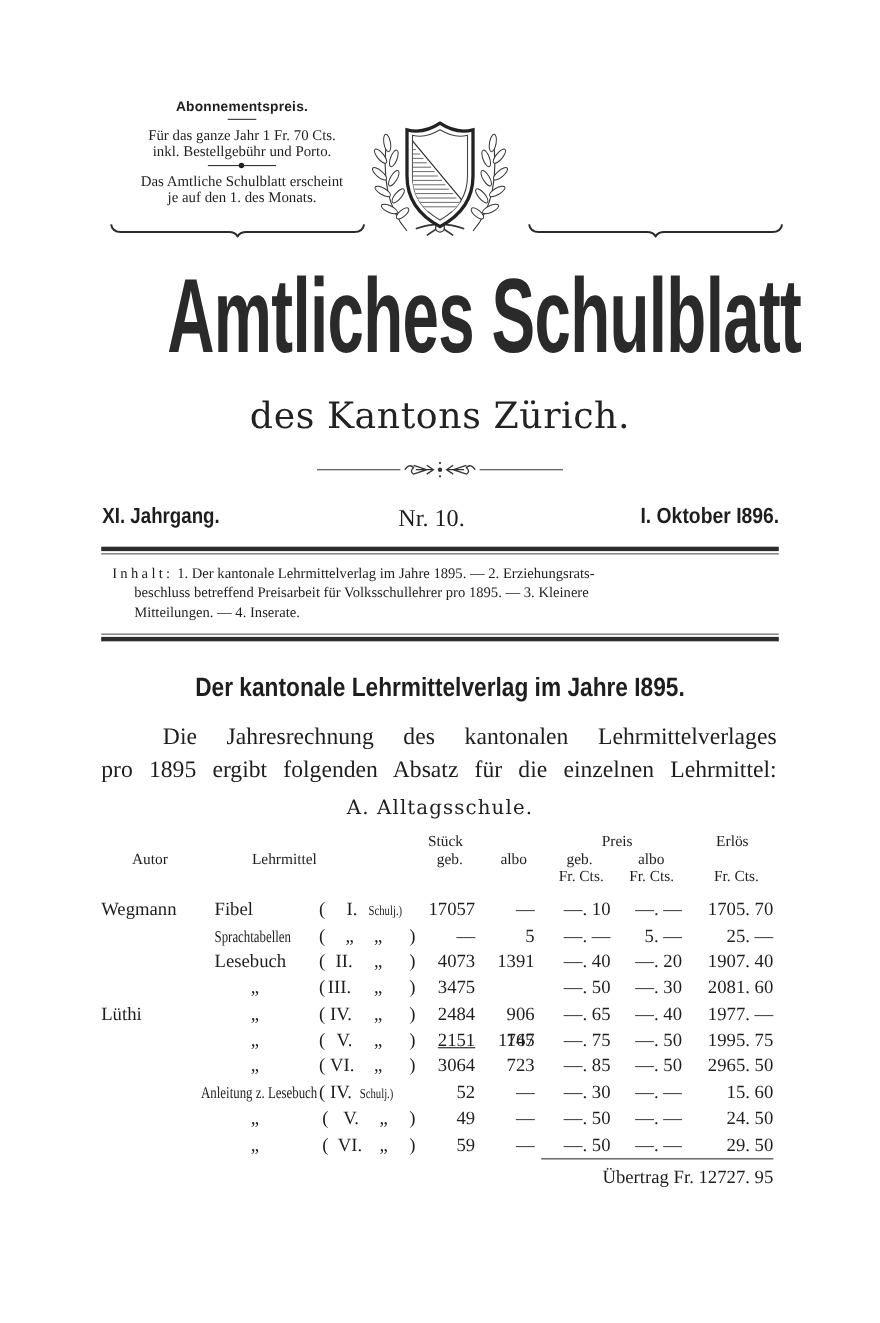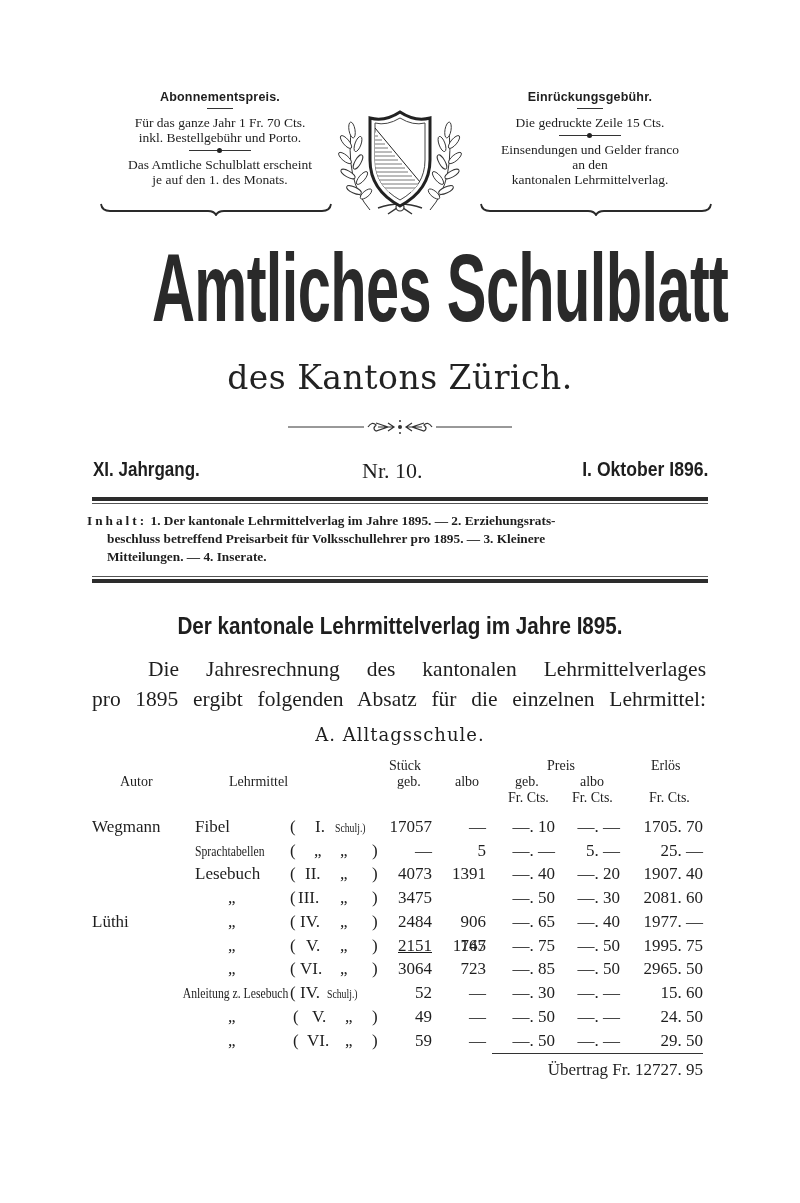--- a/index.html
+++ b/index.html
@@ -57,24 +57,23 @@
 
   .dblrule { position: absolute; left: 92px; width: 616px; }
   .dblrule .thick { height: 4px; background: #2c2c2c; }
   .dblrule .thin { height: 1px; background: #555; }
   .dblrule.top { top: 497px; }
   .dblrule.top .thin { margin-top: 2px; }
   .dblrule.bottom { top: 576px; }
   .dblrule.bottom .thin { margin-bottom: 2px; }
 
   .inhalt {
-    position: absolute; left: 87px; top: 512px; width: 612px;
+    position: absolute; left: 102px; top: 512px; width: 612px;
     font-family: "Liberation Serif", serif; font-size: 13.3px; line-height: 18px;
     text-align: justify;
-    font-weight: bold;
   }
   .inhalt .lbl { letter-spacing: 3px; }
   .inhalt .cont { padding-left: 20px; display: block; }
 
   
   .art-title {
     position: absolute; left: 0; top: 612px; width: 800px; text-align: center;
     font-family: "Liberation Sans", sans-serif; font-weight: bold; font-size: 24px;
     transform: scaleX(0.86); transform-origin: 400px 0; white-space: nowrap;
   }
@@ -167,29 +166,20 @@
         <line x1="45" y1="58" x2="75" y2="58"></line>
       <line x1="45" y1="62" x2="78" y2="62"></line>
         <line x1="45" y1="66" x2="82" y2="66"></line>
         <line x1="45" y1="70" x2="85" y2="70"></line>
       <line x1="45" y1="74" x2="88" y2="74"></line>
         <line x1="45" y1="78" x2="92" y2="78"></line>
       <line x1="45" y1="18" x2="95" y2="78" stroke="#222" stroke-width="1"></line>
     </g>
   </svg>
 
-  <div class="hbox right">
-    <div class="head">Einrückungsgebühr.</div>
-    <div class="rule"></div>
-    <div class="line">Die gedruckte Zeile 15 Cts.</div>
-    <div class="dotrule"></div>
-    <div class="line">Einsendungen und Gelder franco</div>
-    <div class="line">an den</div>
-    <div class="line">kantonalen Lehrmittelverlag.</div>
-  </div>
   <svg class="brace right" viewBox="0 0 232 14" preserveAspectRatio="none">
     <path d="M1,2 Q2,9 10,9 L108,9 Q114,9 116,13 Q118,9 124,9 L222,9 Q230,9 231,2" fill="none" stroke="#2a2a2a" stroke-width="1.8"></path>
   </svg>
 
   <div class="title">Amtliches Schulblatt</div>
   <div class="subtitle">des Kantons Zürich.</div>
   <svg class="ornament" viewBox="0 0 224 20">
     <line x1="0" y1="10" x2="76" y2="10" stroke="#333" stroke-width="1"></line>
     <line x1="148" y1="10" x2="224" y2="10" stroke="#333" stroke-width="1"></line>
     <path d="M80,10 Q84,4 88,8 Q84,12 88,14 L100,10 L88,6 M90,10 L106,10 M100,6 L106,10 L100,14" fill="none" stroke="#333" stroke-width="1.2"></path>

